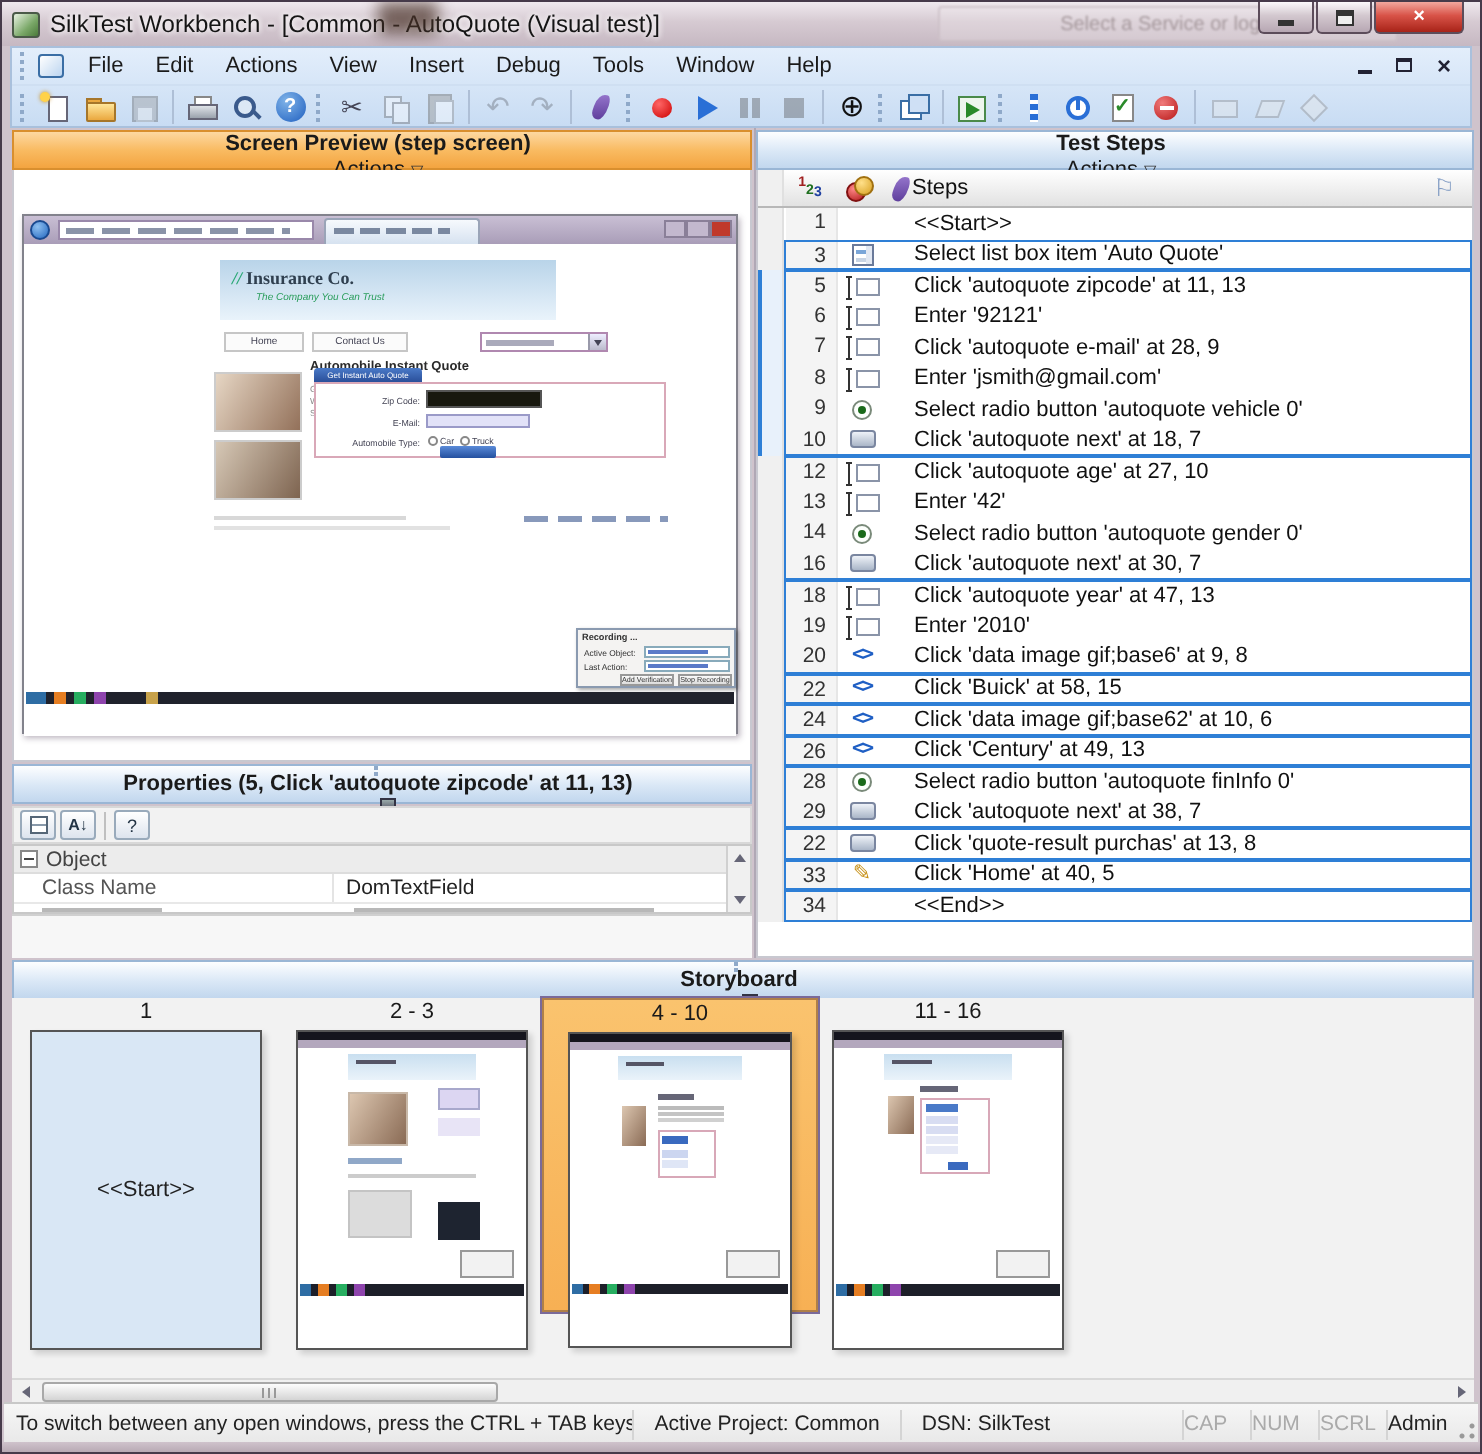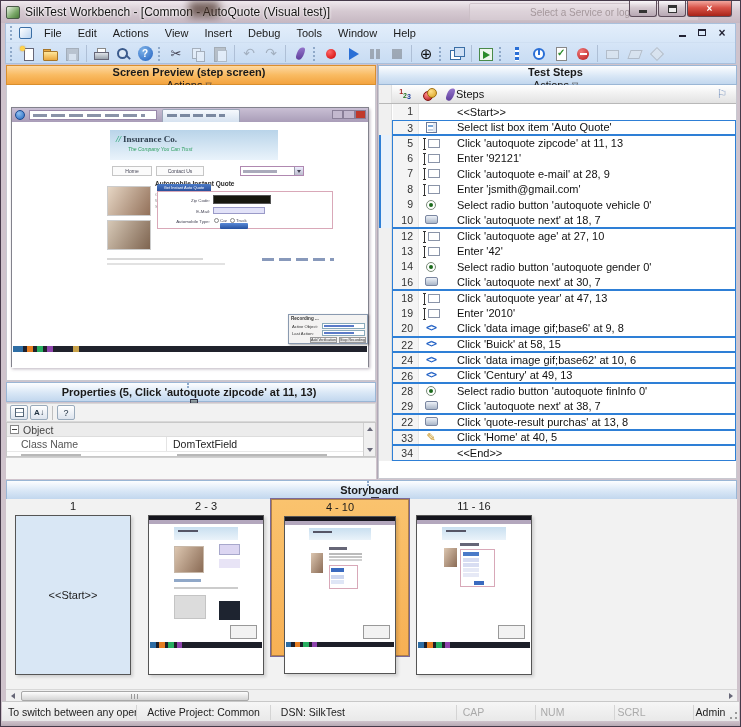--- a/index.html
+++ b/index.html
@@ -252,21 +252,21 @@
   .hs-arrow.l{left:0;} .hs-arrow.r{right:0;}
   .hs-arrow.l::before{content:"";border-right:4px solid #667;border-top:3px solid transparent;border-bottom:3px solid transparent;}
   .hs-arrow.r::before{content:"";border-left:4px solid #667;border-top:3px solid transparent;border-bottom:3px solid transparent;}
   .hs-thumb{position:absolute;left:15px;top:1px;width:228px;height:10px;border:1px solid #a8a8a8;border-radius:2px;background:linear-gradient(#fdfdfd,#d4d4d4);}
   .hs-thumb::after{content:"";position:absolute;left:50%;top:2px;width:8px;height:5px;margin-left:-4px;background:repeating-linear-gradient(90deg,#999 0 1px,transparent 1px 3px);}
 
   
   .statusbar{position:absolute;left:1px;right:1px;top:700px;height:21px;background:linear-gradient(#f6f6f6,#e8e8e8);border-top:1px solid #c8c8c8;display:flex;align-items:center;font-size:10.5px;color:#222;}
   .sb-hint{flex:1;padding-left:6px;white-space:nowrap;overflow:hidden;}
   .sb-cell{padding:0 10px;border-left:1px solid #d4d4d4;white-space:nowrap;height:15px;line-height:15px;}
-  .sb-ind{width:34px;text-align:center;border-left:1px solid #d4d4d4;color:#aaa;height:15px;line-height:15px;flex:none;margin-left:45px;}
+  .sb-ind{width:34px;text-align:left;border-left:1px solid #d4d4d4;color:#aaa;height:15px;line-height:15px;flex:none;}
   .sb-ind.on{color:#222;}
   .sb-gap{width:56px;flex:none;}
   .sb-grip{width:12px;height:18px;flex:none;background:radial-gradient(circle at 9px 15px,#999 1px,transparent 1.5px),radial-gradient(circle at 9px 10px,#999 1px,transparent 1.5px),radial-gradient(circle at 4px 15px,#999 1px,transparent 1.5px);}
   .frame-bottom{position:absolute;left:0;right:0;bottom:0;height:5px;background:linear-gradient(#cfc3cc,#b8aab4);}
   .vsplit{position:absolute;left:376px;top:63px;width:1px;height:415px;background:#b0a8b5;}
 </style>
 </head>
 <body>
 
 <div class="window">

